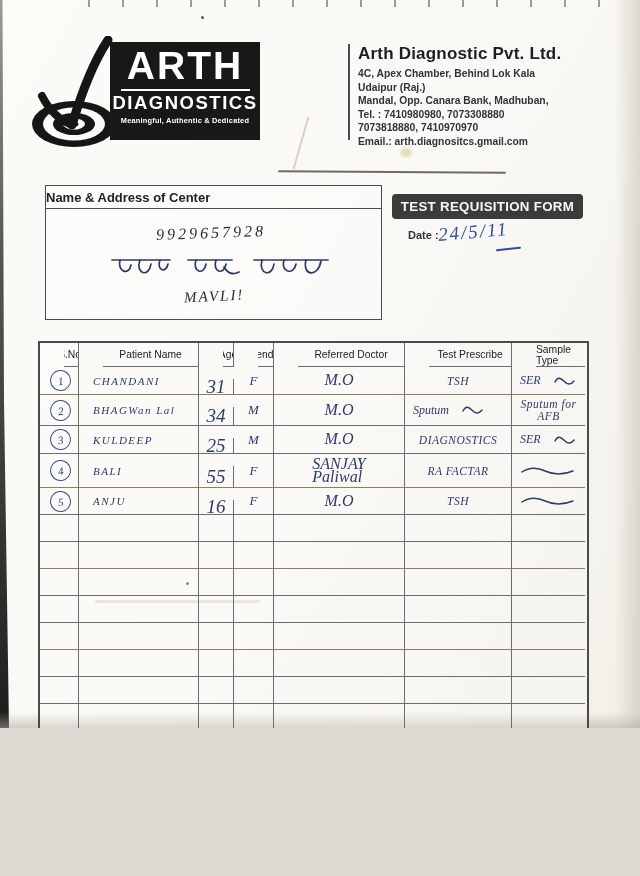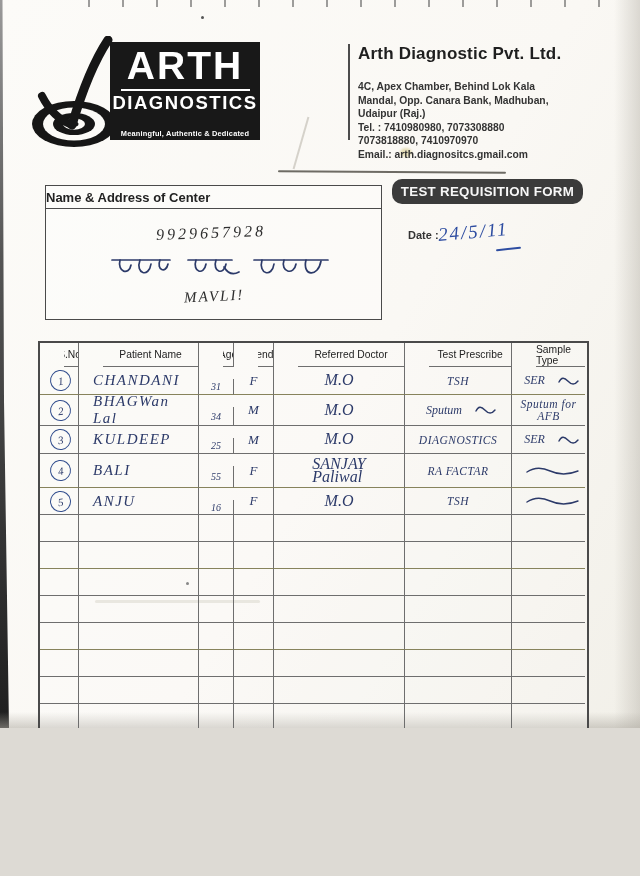--- a/index.html
+++ b/index.html
@@ -26,39 +26,39 @@
   .speck2{position:absolute;left:186px;top:582px;width:3px;height:3px;border-radius:50%;background:#6a6a6a;}
   .streak{position:absolute;left:95px;top:600px;width:165px;height:3px;background:#d6d2c6;opacity:.6;border-radius:2px;}
 
   
   .logo-icon{position:absolute;left:28px;top:36px;}
   .logo-box{position:absolute;left:110px;top:42px;width:150px;height:98px;background:#181818;
             color:#fff;text-align:center;}
   .logo-brand{font-size:39px;font-weight:bold;letter-spacing:2px;line-height:46px;margin-top:1px;}
   .logo-rule{width:86%;height:2px;background:#fff;margin:0 auto 1px auto;}
   .logo-sub{font-size:18.5px;font-weight:bold;letter-spacing:1.5px;line-height:22px;}
-  .logo-tagline{font-size:7.4px;font-weight:bold;letter-spacing:.2px;margin-top:15px;}
+  .logo-tagline{font-size:7.4px;font-weight:bold;letter-spacing:.2px;margin-top:2px;}
   .vert-divider{position:absolute;left:348px;top:44px;width:2px;height:96px;background:#4c4c4c;}
   .company{position:absolute;left:358px;top:44px;width:276px;}
-  .company-name{font-size:17px;font-weight:bold;color:#1f1f1f;letter-spacing:.2px;margin-bottom:16px;}
+  .company-name{font-size:17px;font-weight:bold;color:#1f1f1f;letter-spacing:.2px;margin-bottom:3px;}
   .company-line{font-size:10.3px;font-weight:bold;color:#333;line-height:13.5px;}
 
   
   .center-box{position:absolute;left:45px;top:185px;width:335px;height:133px;border:1.5px solid #4a4a4a;
               background:rgba(255,255,255,.35);}
   .center-title{font-size:13px;font-weight:bold;color:#222;padding:4px 0 3px 0;
                 border-bottom:1.5px solid #4a4a4a;}
   .hw{font-family:"Liberation Serif", serif;font-style:italic;}
   .hw-phone{position:absolute;left:110px;top:38px;font-size:16px;letter-spacing:3px;transform:rotate(-2deg);}
   .hw-scribble{position:absolute;left:58px;top:66px;}
   .hw-town{position:absolute;left:138px;top:102px;font-size:15px;letter-spacing:2px;transform:rotate(-3deg);}
 
   
-  .trf-badge{position:absolute;left:392px;top:179px;width:191px;height:25px;background:#3b3b3b;
-             border-radius:10px;color:#f7f7f7;font-size:13.3px;font-weight:bold;letter-spacing:.3px;
+  .trf-badge{position:absolute;left:392px;top:194px;width:191px;height:25px;background:#3b3b3b;
+             border-radius:4px;color:#f7f7f7;font-size:13.3px;font-weight:bold;letter-spacing:.3px;
              display:flex;align-items:center;justify-content:center;}
   .date-label{position:absolute;left:408px;top:229px;font-size:11px;font-weight:bold;color:#333;}
   .date-value{position:absolute;left:438px;top:221px;font-size:19px;letter-spacing:2px;
               color:#2e4da1;transform:rotate(-5deg);}
   .date-underline{position:absolute;left:496px;top:248px;width:25px;height:2px;background:#2e4da1;
                   transform:rotate(-6deg);border-radius:2px;}
 
   
   .rtable{position:absolute;left:38px;top:341px;width:547px;border:2px solid #4a4a4a;background:rgba(255,255,255,.2);}
   .trow{display:grid;grid-template-columns:39px 120px 35px 40px 131px 107px 73px;}
@@ -66,26 +66,26 @@
          align-items:center;justify-content:center;overflow:hidden;}
   .tcell:last-child{border-right:none;}
   .trow:last-child .tcell{border-bottom:none;}
   .trow:nth-child(3n+2) .tcell{border-bottom-color:#87835c;}
   .thead{height:24px;}
   .hcell{font-size:10.3px;font-weight:normal;color:#222;margin-left:24px;}
   .drow .tcell{color:#2c3a69;}
   .drow .hw,.circled{font-family:"Liberation Serif", serif;font-style:italic;color:#2c3a69;}
   .r0{height:28px;}.r1{height:31px;}.r2{height:28px;}.r3{height:34px;}.r4{height:27px;}
   .erow{height:27px;}
-  .cell-name{justify-content:flex-start;padding-left:14px;font-size:15px;letter-spacing:1.5px;}
-  .cell-age{font-size:10px;margin-top:12px;}
+  .cell-name{justify-content:flex-start;padding-left:14px;font-size:11px;letter-spacing:1.5px;}
+  .cell-age{font-size:19px;margin-top:12px;}
   .cell-gender{font-size:13px;}
   .cell-doctor{font-size:16px;line-height:12.5px;white-space:pre-line;}
   .cell-test{font-size:11.5px;line-height:12px;white-space:pre-line;text-align:center;letter-spacing:.5px;}
-  .cell-sample{font-size:12px;justify-content:center;padding-left:8px;gap:12px;}
+  .cell-sample{font-size:12px;justify-content:flex-start;padding-left:8px;gap:12px;}
   .circled{width:19px;height:19px;border:1.6px solid #35508f;border-radius:50%;font-size:11px;
            display:flex;align-items:center;justify-content:center;transform:rotate(-8deg);margin-left:3px;}
 </style>
 </head>
 <body>
 
 <div class="page">
 
   <div class="left-edge"></div>
   <div class="top-ticks"></div>
@@ -113,22 +113,22 @@
     <div class="logo-rule"></div>
     <div class="logo-sub">DIAGNOSTICS</div>
     <div class="logo-tagline">Meaningful, Authentic &amp; Dedicated</div>
   </div>
 
   <div class="vert-divider"></div>
 
   <div class="company">
     <div class="company-name">Arth Diagnostic Pvt. Ltd.</div>
     <div class="company-line">4C, Apex Chamber, Behind Lok Kala</div>
+    <div class="company-line">Udaipur (Raj.)</div>
     <div class="company-line">Mandal, Opp. Canara Bank, Madhuban,</div>
-    <div class="company-line">Udaipur (Raj.)</div>
     <div class="company-line">Tel. : 7410980980, 7073308880</div>
     <div class="company-line">7073818880, 7410970970</div>
     <div class="company-line">Email.: arth.diagnositcs.gmail.com</div>
   </div>
 
   <div class="center-box">
     <div class="center-title">Name &amp; Address of Center</div>
     <div class="hw hw-phone">9929657928</div>
     <svg class="hw-scribble" width="232" height="34" viewBox="0 0 232 34" role="img" aria-label="श्रीनाथ लैब मावली">
       <g fill="none" stroke="#2c3a69" stroke-width="1.7" stroke-linecap="round">

